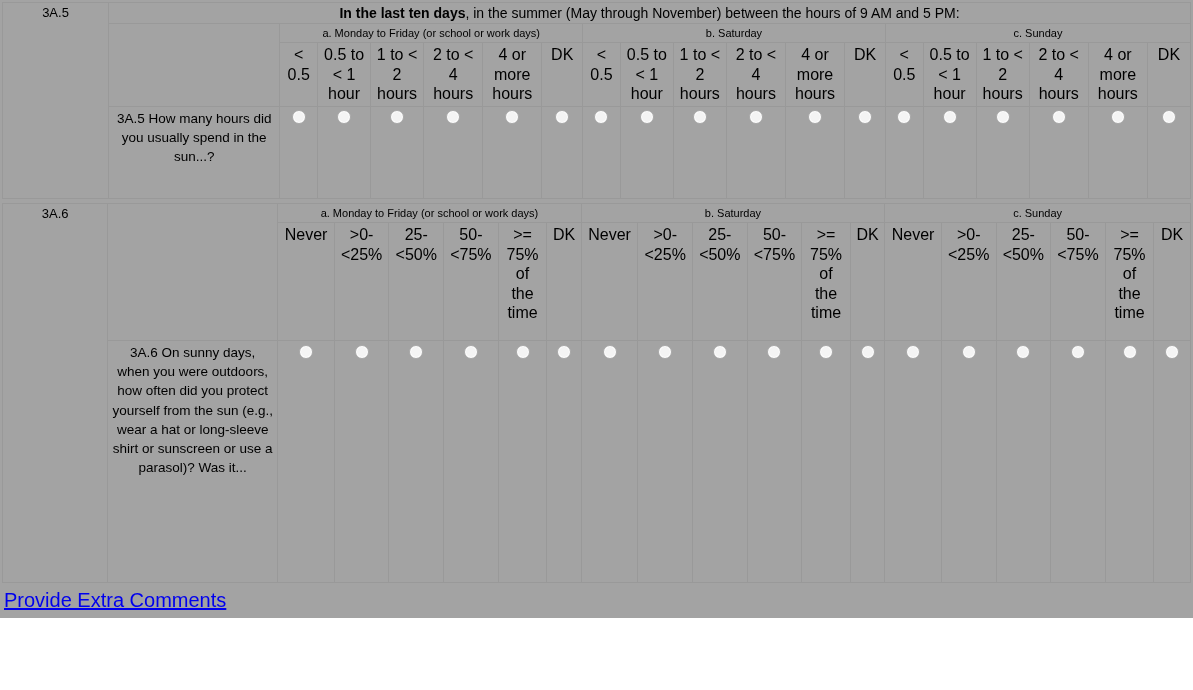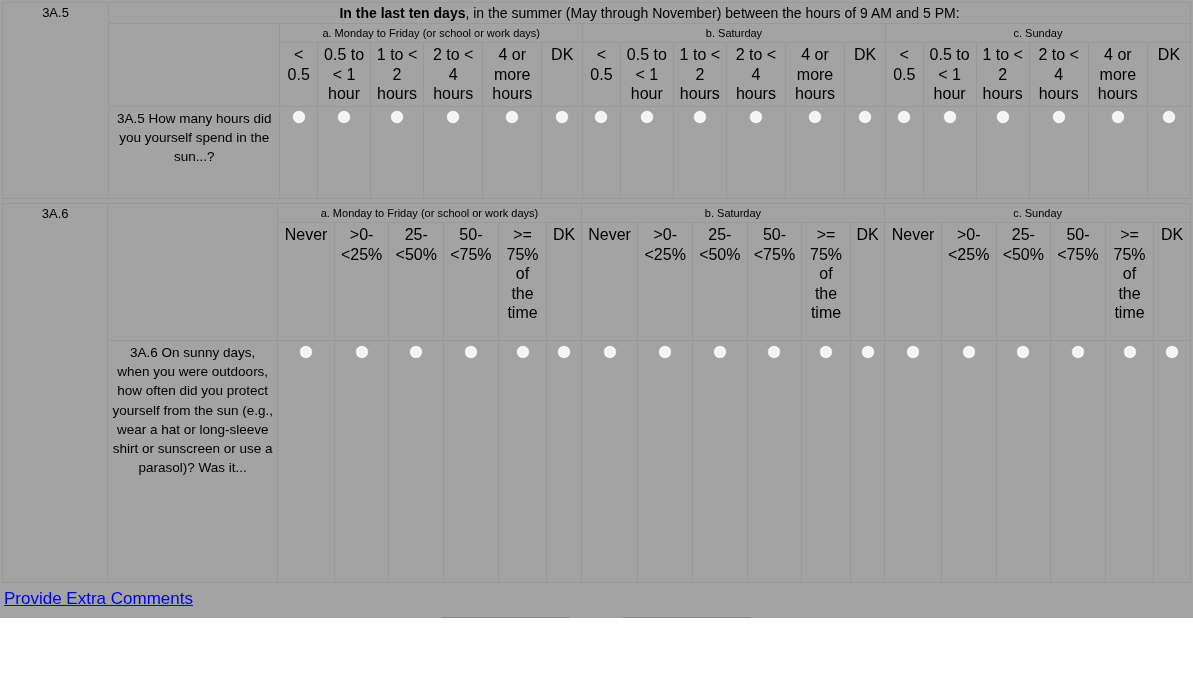--- a/index.html
+++ b/index.html
@@ -79,21 +79,21 @@
     border-radius: 50%;
     border: 1px solid #a8a8a8;
     background: #f4f4f4;
     box-shadow: inset 0 0 0 1px #ffffff;
     vertical-align: middle;
   }
   a.comments {
     display: inline-block;
     margin: 6px 0 0 4px;
     color: #0000ee;
-    font-size: 17px;
+    font-size: 20px;
     font-family: "Liberation Sans", sans-serif;
   }
   .navwrap {
     margin-top: 8px;
     text-align: center;
   }
   .navbtn {
     width: 128px;
     height: 23px;
     font-size: 12.5px;
@@ -161,21 +161,21 @@
         <td class="colhdr">4 or more hours</td>
         <td class="colhdr">DK</td>
         <td class="colhdr">&lt; 0.5</td>
         <td class="colhdr">0.5 to &lt; 1 hour</td>
         <td class="colhdr">1 to &lt; 2 hours</td>
         <td class="colhdr">2 to &lt; 4 hours</td>
         <td class="colhdr">4 or more hours</td>
         <td class="colhdr">DK</td>
       </tr>
       <tr style="height:92px;">
-        <td class="stem">3A.5 How many hours did you yourself spend in the sun...?</td>
+        <td class="stem">3A.5 How many hours did you usually spend in the sun...?</td>
         <td class="radiocell"><span class="radio"></span></td>
         <td class="radiocell"><span class="radio"></span></td>
         <td class="radiocell"><span class="radio"></span></td>
         <td class="radiocell"><span class="radio"></span></td>
         <td class="radiocell"><span class="radio"></span></td>
         <td class="radiocell"><span class="radio"></span></td>
         <td class="radiocell"><span class="radio"></span></td>
         <td class="radiocell"><span class="radio"></span></td>
         <td class="radiocell"><span class="radio"></span></td>
         <td class="radiocell"><span class="radio"></span></td>

